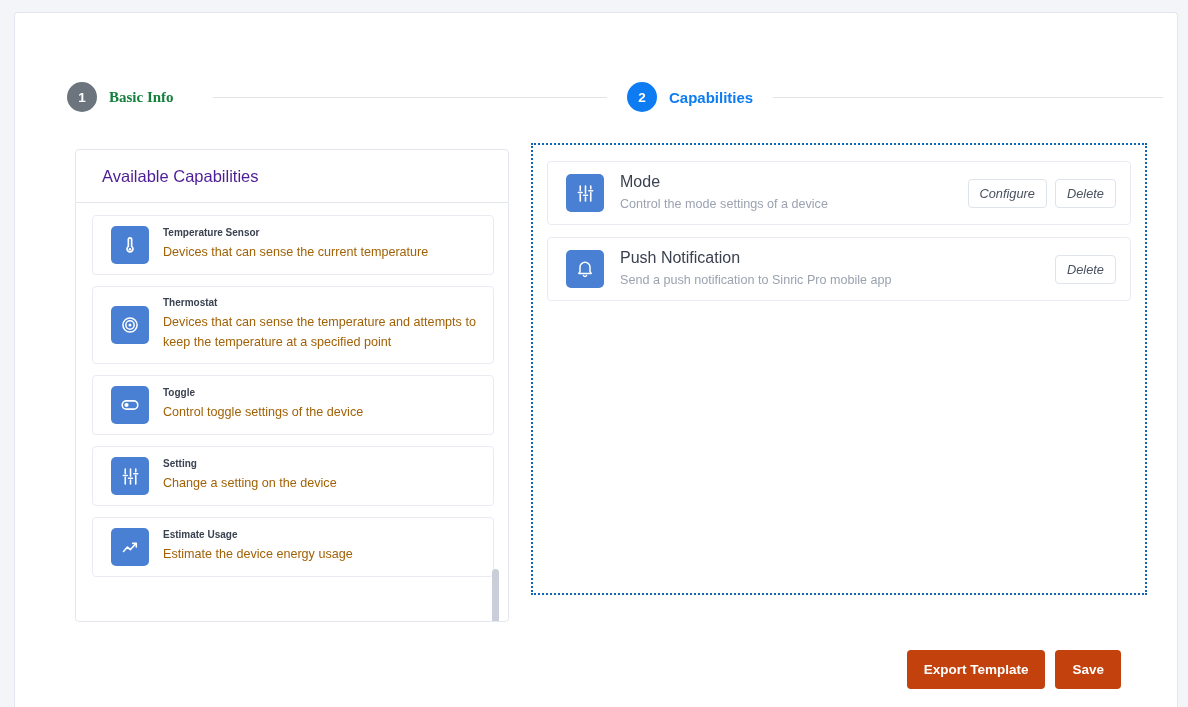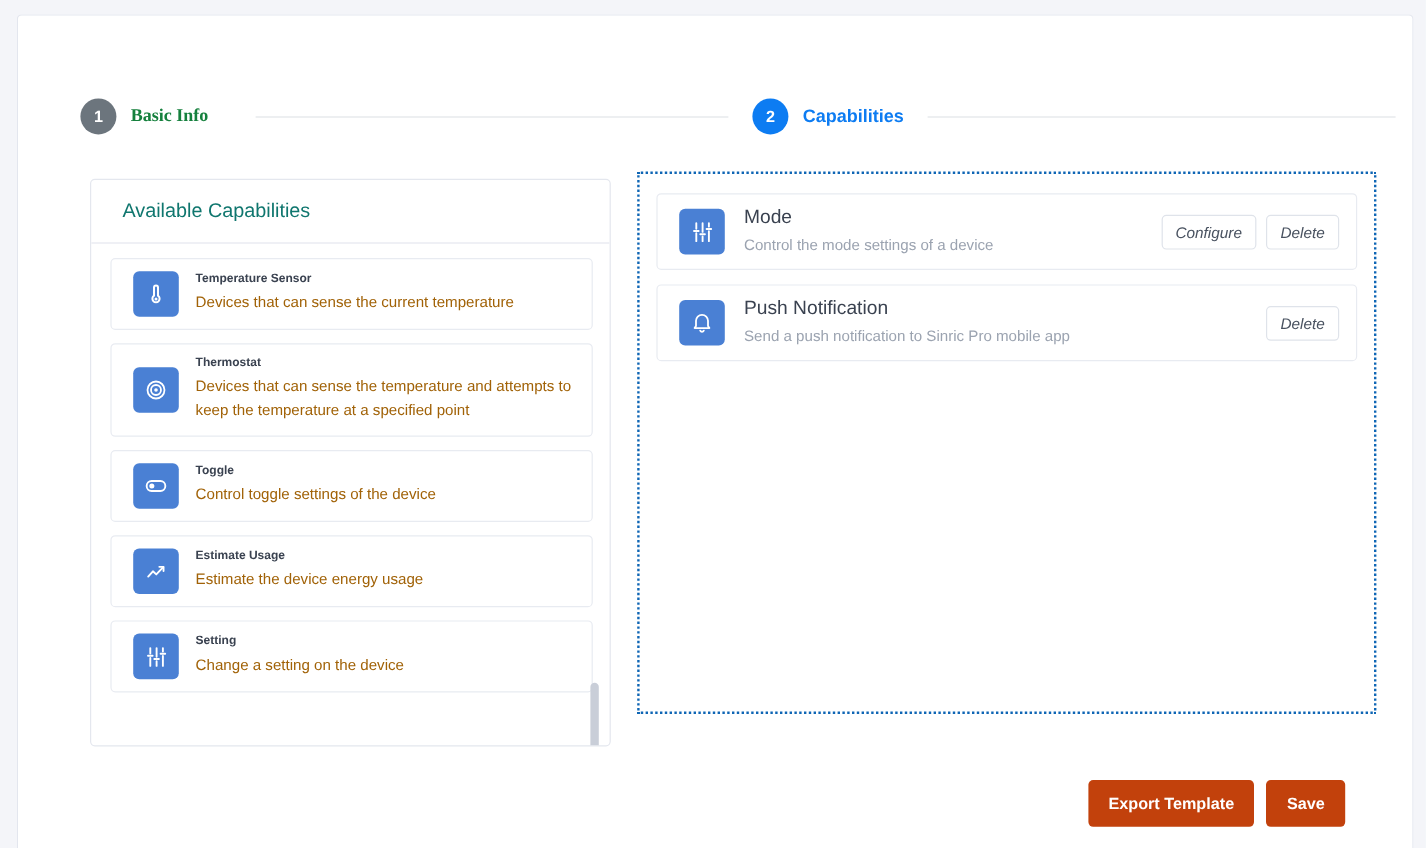--- a/index.html
+++ b/index.html
@@ -98,21 +98,21 @@
   }
   .avail-header {
     height: 53px;
     border-bottom: 1px solid #e4e7ee;
     display: flex;
     align-items: center;
     padding-left: 26px;
   }
   .avail-header-title {
     font-size: 16.5px;
-    color: #0f766e;
+    color: #4c1d95;
     font-weight: normal;
   }
   .avail-body {
     position: relative;
     height: 419px;
     padding: 12px 14px 12px 16px;
   }
 
   .cap-item {
     position: relative;
@@ -329,41 +329,41 @@
             </svg>
           </div>
           <div class="cap-text">
             <div class="cap-title">Toggle</div>
             <div class="cap-desc">Control toggle settings of the device</div>
           </div>
         </div>
 
         <div class="cap-item">
           <div class="cap-icon">
+            <svg width="21" height="21" viewBox="0 0 24 24" fill="none" stroke="#ffffff" stroke-width="1.8" stroke-linecap="round">
+              <path d="M6 3.5v5.2M6 13v7.5M12 3.5v8.2M12 16v4.5M18 3.5v3.2M18 11v9.5"></path>
+              <path d="M3.8 10.8h4.4M9.8 13.9h4.4M15.8 8.9h4.4"></path>
+            </svg>
+          </div>
+          <div class="cap-text">
+            <div class="cap-title">Setting</div>
+            <div class="cap-desc">Change a setting on the device</div>
+          </div>
+        </div>
+
+        <div class="cap-item">
+          <div class="cap-icon">
             <svg width="21" height="21" viewBox="0 0 24 24" fill="none" stroke="#ffffff" stroke-width="1.8" stroke-linecap="round" stroke-linejoin="round">
               <path d="M4 16.5l4.5-5 3.2 3 6.6-7"></path>
               <path d="M14.6 7.3h4v4"></path>
             </svg>
           </div>
           <div class="cap-text">
             <div class="cap-title">Estimate Usage</div>
             <div class="cap-desc">Estimate the device energy usage</div>
-          </div>
-        </div>
-
-        <div class="cap-item">
-          <div class="cap-icon">
-            <svg width="21" height="21" viewBox="0 0 24 24" fill="none" stroke="#ffffff" stroke-width="1.8" stroke-linecap="round">
-              <path d="M6 3.5v5.2M6 13v7.5M12 3.5v8.2M12 16v4.5M18 3.5v3.2M18 11v9.5"></path>
-              <path d="M3.8 10.8h4.4M9.8 13.9h4.4M15.8 8.9h4.4"></path>
-            </svg>
-          </div>
-          <div class="cap-text">
-            <div class="cap-title">Setting</div>
-            <div class="cap-desc">Change a setting on the device</div>
           </div>
         </div>
 
         <div class="panel-scroll-track"></div>
         <div class="panel-scroll-thumb"></div>
 
       </div>
     </div>
 
     <div class="dropzone">

